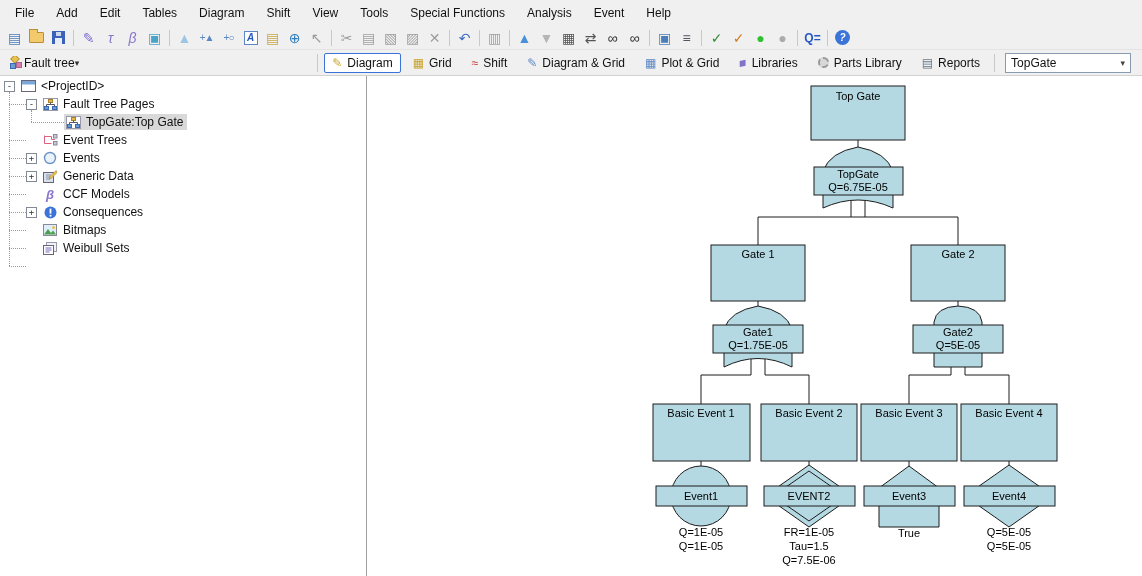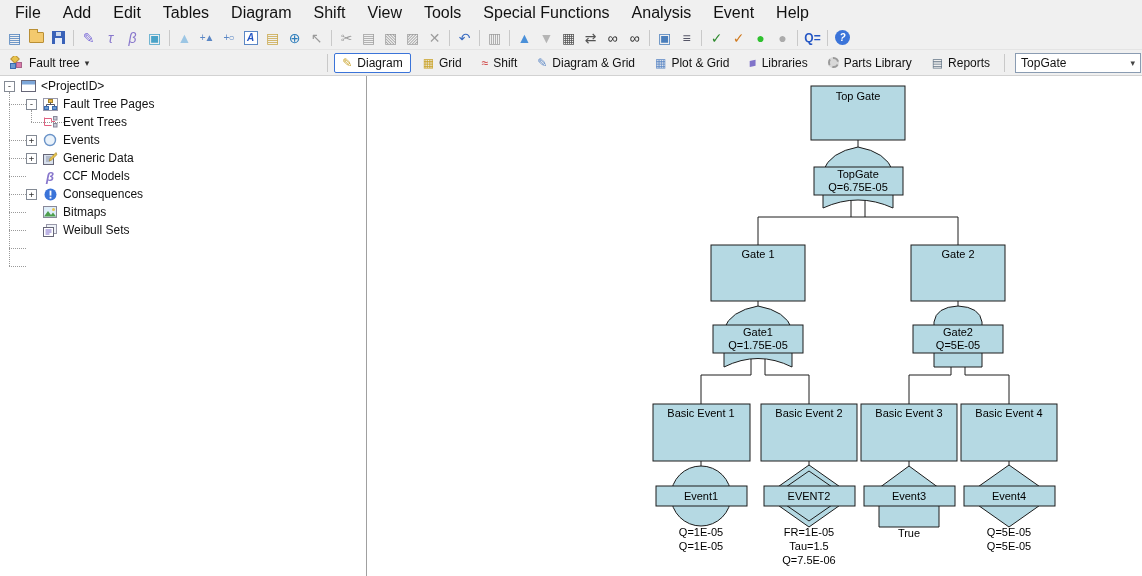--- a/index.html
+++ b/index.html
@@ -2,21 +2,21 @@
 <html><head>
 <meta charset="utf-8">
 <style>
   * { margin:0; padding:0; box-sizing:border-box; }
   html,body { width:1142px; height:576px; overflow:hidden; background:#fff;
     font-family:"Liberation Sans", sans-serif; color:#111; }
 
   
   .menubar { position:absolute; left:0; top:0; width:1142px; height:26px;
     background:#f0f0f0; display:flex; align-items:center; padding-left:4px; }
-  .menu-item { padding:0 11px; font-size:16px; height:100%; display:flex; align-items:center; cursor:default; }
+  .menu-item { padding:0 11px; font-size:12px; height:100%; display:flex; align-items:center; cursor:default; }
 
   .toolbar { position:absolute; left:0; top:26px; width:1142px; height:24px;
     background:#f0f0f0; border-bottom:1px solid #e4e4e4;
     display:flex; align-items:center; padding-left:4px; gap:1px; }
   .tbi { width:21px; height:20px; display:flex; align-items:center; justify-content:center;
     font-size:14px; line-height:1; cursor:default; }
   .tbi.small { font-size:10px; letter-spacing:-1px; }
   .tbi.dis { opacity:.38; }
   .tbi.bold { font-weight:bold; font-size:12px; }
   .tsep { width:1px; height:16px; background:#c9c9c9; margin:0 3px; }
@@ -28,21 +28,21 @@
   .ico-save::before { content:""; position:absolute; left:3px; bottom:0; width:7px; height:6px; background:#e8eef8; }
   .ico-save::after { content:""; position:absolute; left:4px; top:1px; width:5px; height:4px; background:#cdd8ec; }
   .ico-abox { width:14px; height:14px; background:#fff; border:1px solid #5b87c5;
     color:#2456c4; font-size:10px; font-weight:bold; display:flex; align-items:center; justify-content:center; }
   .ico-help { width:15px; height:15px; border-radius:50%; background:#3b74d9; color:#fff;
     font-size:10px; font-weight:bold; display:flex; align-items:center; justify-content:center; }
 
   .viewbar { position:absolute; left:0; top:50px; width:1142px; height:26px;
     background:#f0f0f0; border-bottom:1px solid #d2d2d2;
     display:flex; align-items:center; font-size:12px; }
-  .ft-selector { display:flex; align-items:center; gap:5px; padding:0 8px; cursor:default; }
+  .ft-selector { display:flex; align-items:center; padding:0 8px; cursor:default; }
   .ft-caret { font-size:9px; color:#333; }
   .vb-spacer { width:226px; }
   .vb-sep { width:1px; height:18px; background:#c9c9c9; margin:0 4px; }
   .tab { display:flex; align-items:center; gap:5px; padding:2px 7px; margin:0 2px;
     border:1px solid transparent; border-radius:2px; cursor:default; white-space:nowrap; }
   .tab.active { background:#fff; border-color:#3b74d9; }
   .tabico { font-size:12px; line-height:1; }
   .tabico.book { display:inline-block; transform:skewY(-12deg); }
   .ico-gear { width:11px; height:11px; border:2px dashed #9a9a9a; border-radius:50%; background:#d8d8d8; }
   .combo { width:126px; height:20px; border:1px solid #8a9cb2; background:#fff;
@@ -224,20 +224,35 @@
       <svg width="15" height="13">
           <rect x="0.5" y="0.5" width="14" height="12" fill="#fff" stroke="#99a"></rect>
           <rect x="5.5" y="1.5" width="4" height="3" fill="#e8b64c" stroke="#a2832a"></rect>
           <path d="M7.5,4.5 V6.5 M3.5,8.5 V6.5 H11.5 V8.5" stroke="#556" fill="none"></path>
           <rect x="1.5" y="8.5" width="4" height="3" fill="#6c9bd2" stroke="#3a6bb0"></rect>
           <rect x="9.5" y="8.5" width="4" height="3" fill="#6c9bd2" stroke="#3a6bb0"></rect>
         </svg>
     </span>
     <span class="tlabel">Fault Tree Pages</span>
   </div>
+  <div class="trow" style="margin-left:48px">
+    <span class="expsp"></span>
+    <span class="selwrap">
+      <span class="ticon">
+        <svg width="15" height="13">
+            <rect x="0.5" y="0.5" width="14" height="12" fill="#fff" stroke="#99a"></rect>
+            <rect x="5.5" y="1.5" width="4" height="3" fill="#e8b64c" stroke="#a2832a"></rect>
+            <path d="M7.5,4.5 V6.5 M3.5,8.5 V6.5 H11.5 V8.5" stroke="#556" fill="none"></path>
+            <rect x="1.5" y="8.5" width="4" height="3" fill="#6c9bd2" stroke="#3a6bb0"></rect>
+            <rect x="9.5" y="8.5" width="4" height="3" fill="#6c9bd2" stroke="#3a6bb0"></rect>
+          </svg>
+      </span>
+      <span class="tlabel">TopGate:Top Gate</span>
+    </span>
+  </div>
   <div class="trow" style="margin-left:26px">
     <span class="expsp"></span>
     <span class="ticon">
       <svg width="16" height="12">
           <path d="M2.5,1.5 V9.5 M2.5,2.5 H9.5 M2.5,9.5 H9.5 M9.5,2.5 V5.5 M9.5,5.5 H13" stroke="#e06080" fill="none"></path>
           <rect x="11.5" y="0.5" width="3.5" height="3.5" fill="#c8ccd8" stroke="#889"></rect>
           <rect x="11.5" y="7.5" width="3.5" height="3.5" fill="#c8ccd8" stroke="#889"></rect>
         </svg>
     </span>
     <span class="tlabel">Event Trees</span>

